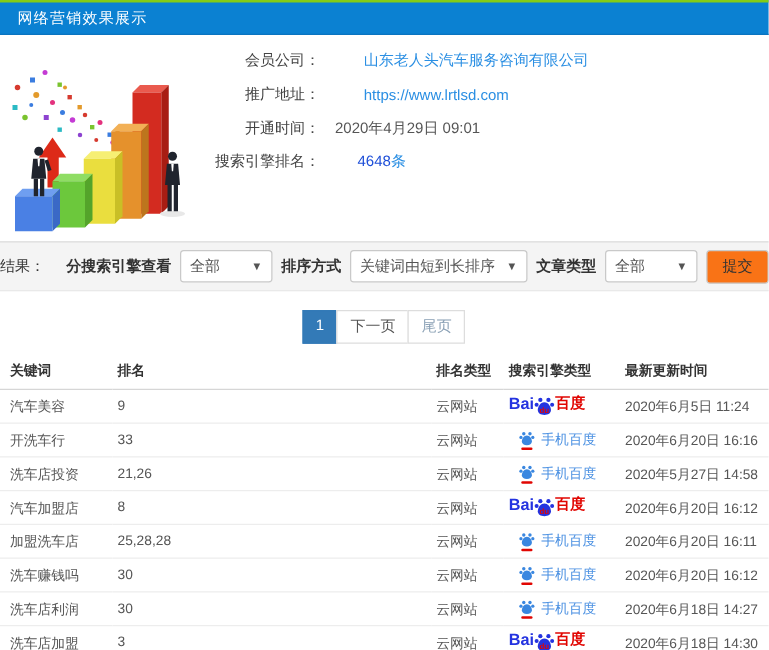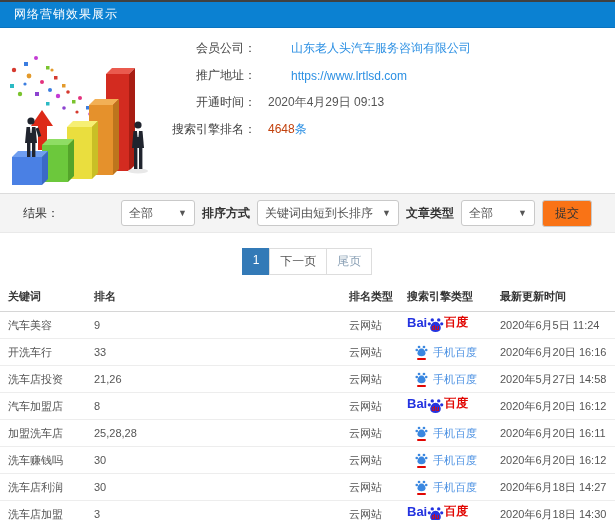--- a/index.html
+++ b/index.html
@@ -9,45 +9,45 @@
     font-family: "Liberation Sans", "DejaVu Sans", sans-serif;
     font-size: 12px;
     color: #333;
     background: #fff;
     overflow: hidden;
   }
   
   .topbar {
     height: 28px;
     background: #0b81d2;
-    border-top: 2px solid #404040;
+    border-top: 2px solid #84cc16;
     border-bottom: 1px solid #0a74c0;
     display: flex;
     align-items: center;
     padding: 0 14px;
   }
   .topbar-title { color:#fff; font-size:12px; letter-spacing:1px; }
 
   
   .info-section { position:absolute; top:30px; left:0; width:533px; height:163px; }
   .clipart { position:absolute; left:2px; top:2px; width:152px; height:158px; }
   .info-rows { position:absolute; left:150px; top:5px; }
   .info-row { height:27px; display:flex; align-items:center; }
   .info-label { width:106px; text-align:right; color:#444; }
   .info-value { margin-left:12px; }
   .link-blue { color:#2b8fe3; text-decoration:none; cursor:pointer;margin-left:35px; }
   .text-dark { color:#555; }
-  .rank-count { color:#c2410c; }
+  .rank-count { color:#1d4ed8;margin-left:18px; }
   .rank-unit { color:#2b8fe3; }
 
   
   .filter-bar {
     position:absolute; top:193px; left:0; width:615px; height:40px;
     background:#f4f4f4; border-top:1px solid #dcdcdc; border-bottom:1px solid #e9e9e9;
-    display:flex; align-items:center; padding:0 23px;
+    display:flex; align-items:center; padding:0 0;
   }
   .result-label { color:#333; }
   .filter-right { margin-left:auto; display:flex; align-items:center; gap:7px; }
   .filter-label { font-weight:bold; color:#333; white-space:nowrap; }
   .fake-select {
     background:#fff; border:1px solid #c9c9c9; border-radius:3px; height:26px;
     display:flex; align-items:center; justify-content:space-between;
     padding:0 7px; color:#555; cursor:pointer; white-space:nowrap;
   }
   .sel-engine { width:74px; }
@@ -181,32 +181,33 @@
     <div class="info-row">
       <span class="info-label">会员公司：</span>
       <a class="info-value link-blue">山东老人头汽车服务咨询有限公司</a>
     </div>
     <div class="info-row">
       <span class="info-label">推广地址：</span>
       <a class="info-value link-blue">https://www.lrtlsd.com</a>
     </div>
     <div class="info-row">
       <span class="info-label">开通时间：</span>
-      <span class="info-value text-dark">2020年4月29日 09:13</span>
+      <span class="info-value text-dark">2020年4月29日 09:01</span>
     </div>
     <div class="info-row">
       <span class="info-label">搜索引擎排名：</span>
       <span class="info-value"><span class="rank-count">4648</span><span class="rank-unit">条</span></span>
     </div>
   </div>
 </div>
 
 <div class="filter-bar">
   <span class="result-label">结果：</span>
   <div class="filter-right">
+    <span class="filter-label">分搜索引擎查看</span>
     <div class="fake-select sel-engine">
       <span>全部</span>
       <span class="caret">▼</span>
     </div>
     <span class="filter-label">排序方式</span>
     <div class="fake-select sel-sort">
       <span>关键词由短到长排序</span>
       <span class="caret">▼</span>
     </div>
     <span class="filter-label">文章类型</span>

